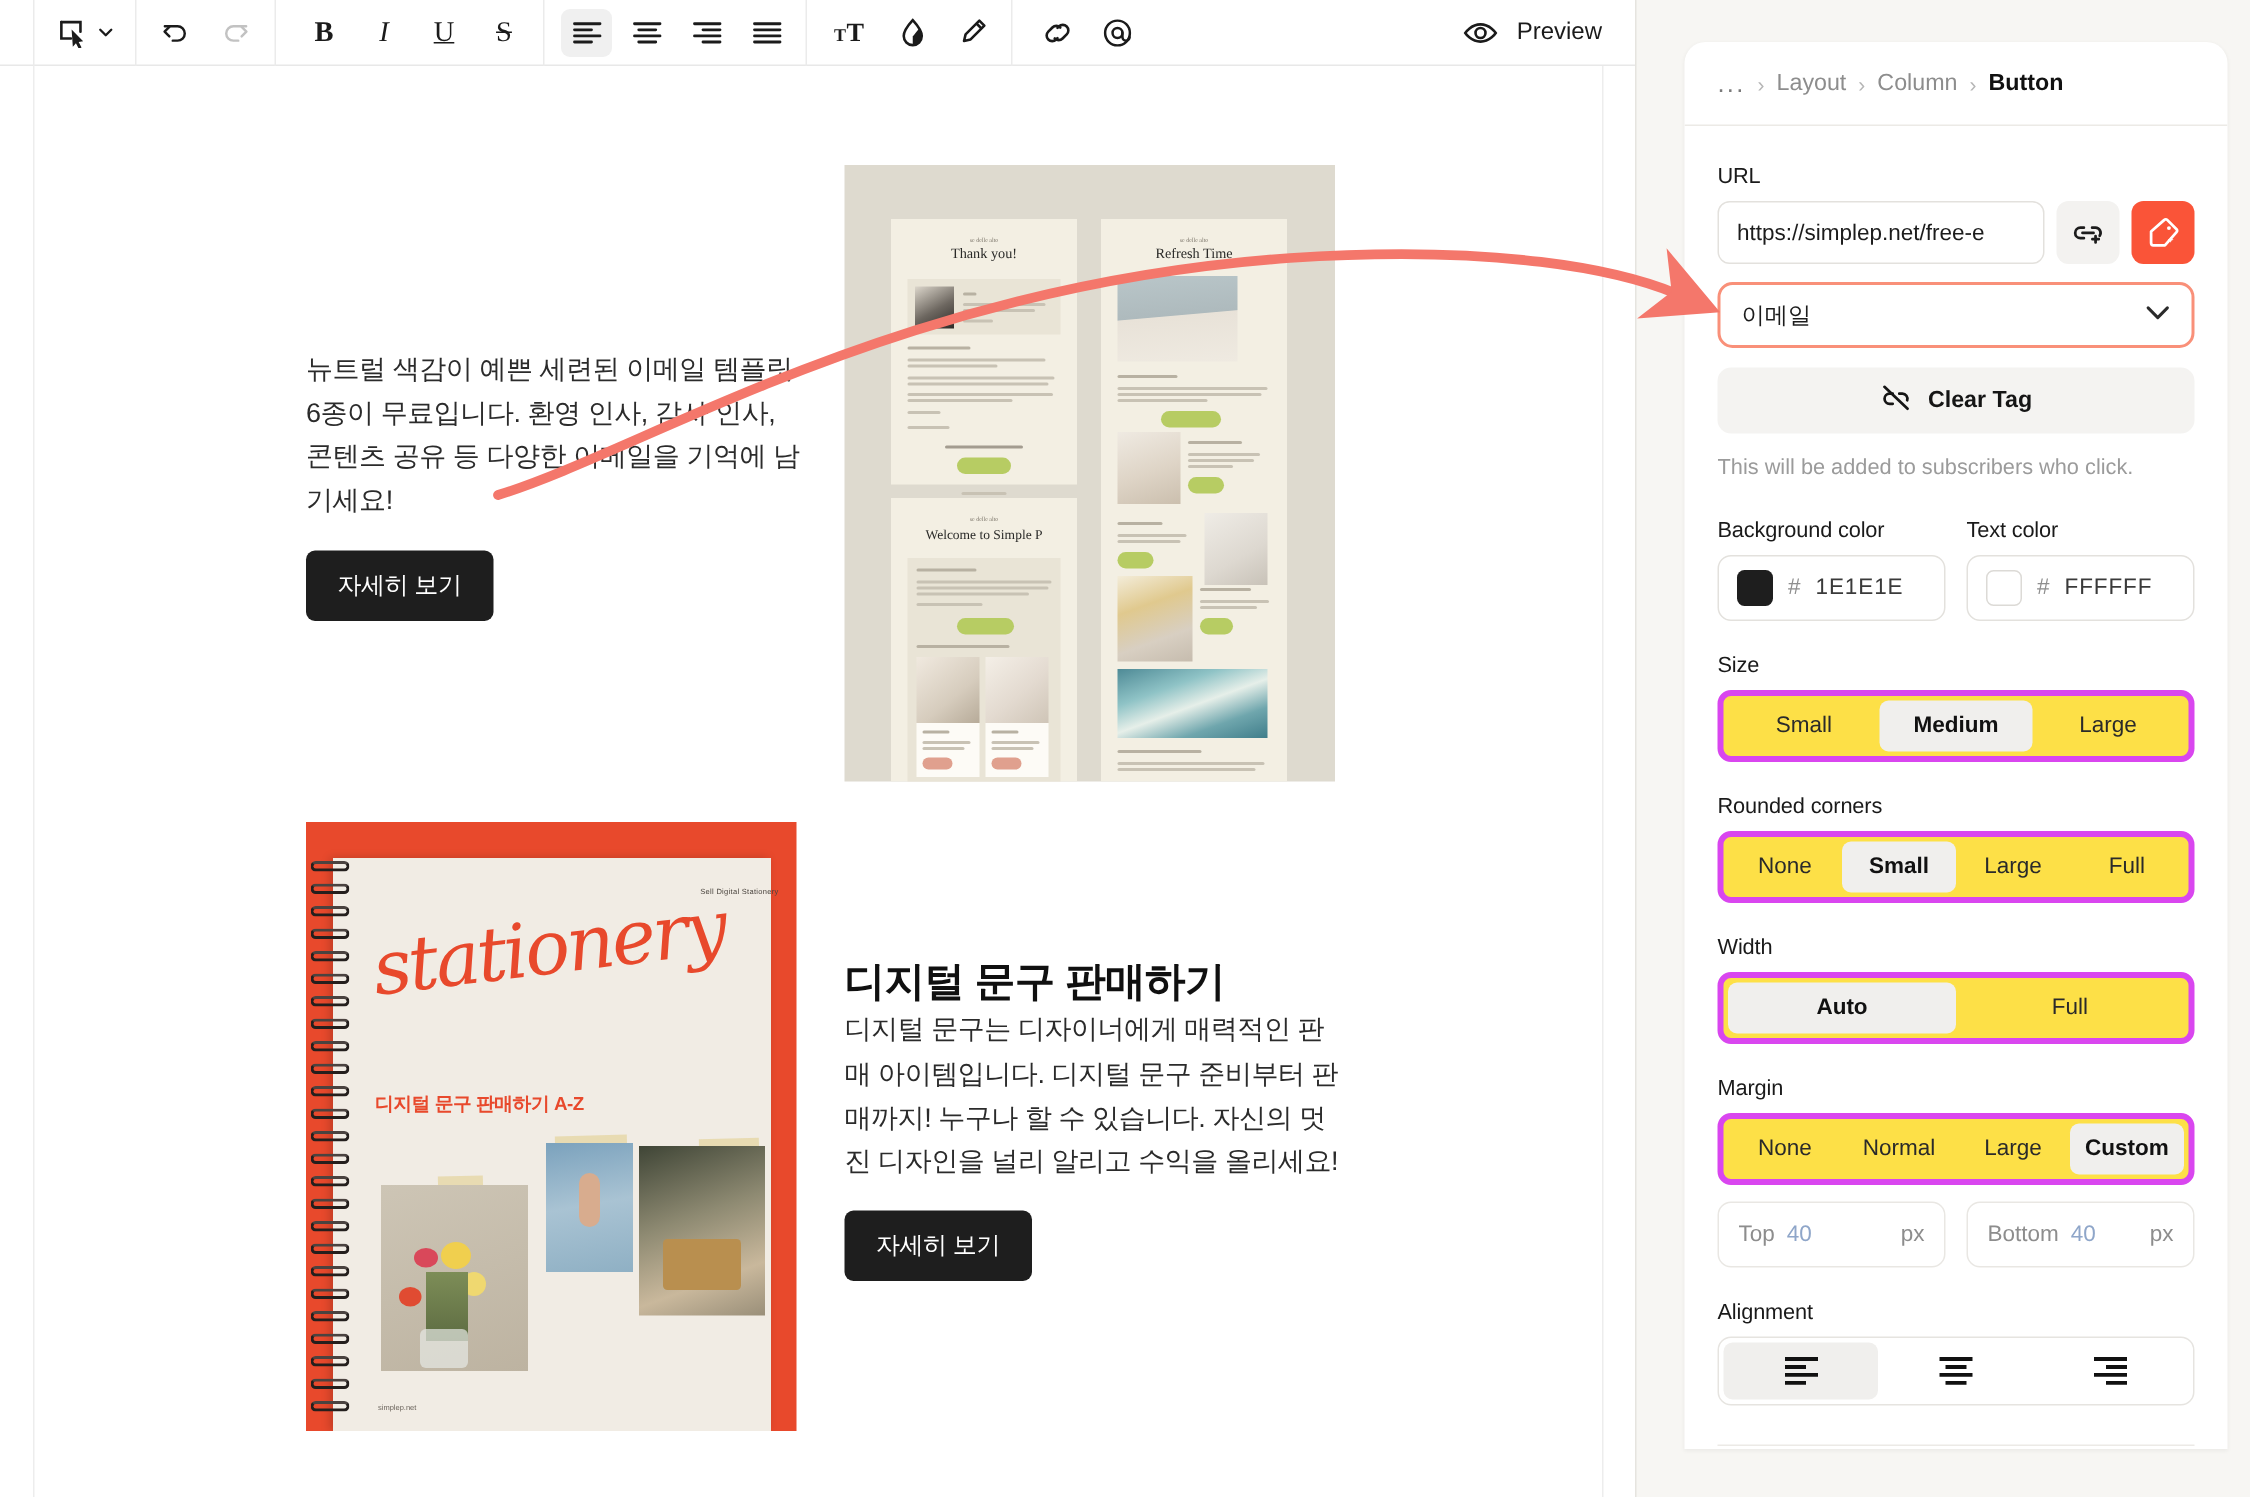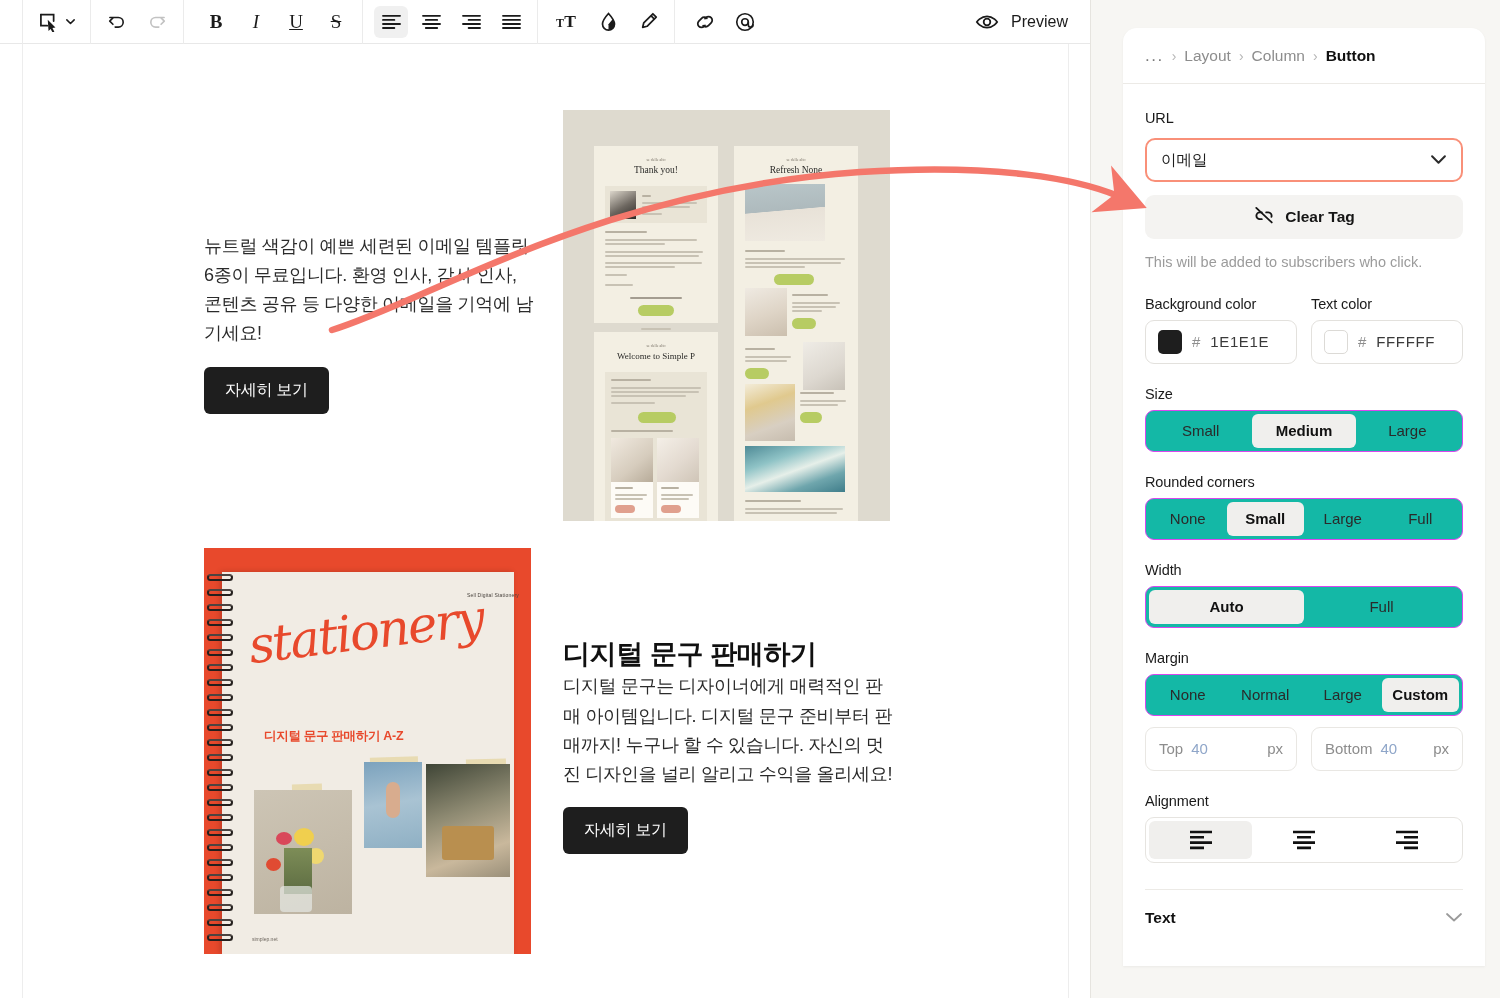--- a/index.html
+++ b/index.html
@@ -106,21 +106,21 @@
     border: 2.4px solid #241f1d; border-top-color: #4b4340;
     background: transparent;
   }
   .nb-script {
     position: absolute; left: 44px; top: 56px; width: 220px;
     font-family: "DejaVu Serif", serif; font-style: italic;
     font-size: 50px; color: #e8492c; transform: rotate(-7deg);
     letter-spacing: -2px; font-weight: 400;
   }
   .nb-sub {
-    position: absolute; left: 60px; top: 180px;
+    position: absolute; left: 46px; top: 180px;
     font-size: 12.5px; font-weight: 700; color: #e8492c; letter-spacing: -0.3px;
   }
   .nb-corner {
     position: absolute; right: 12px; top: 44px; text-align: right;
     font-size: 5px; color: #4a443e; line-height: 1.5; letter-spacing: .2px;
   }
   .nb-foot { position: absolute; left: 48px; bottom: 12px; font-size: 5px; color: #6d665e; }
   .nb-ph { position: absolute; }
   .nb-tape {
     position: absolute; height: 10px; background: rgba(230,214,164,.78);
@@ -197,22 +197,22 @@
     height: 44px; border: 1px solid #e3e1dd; border-radius: 9px;
     display: flex; align-items: center; gap: 10px; padding: 0 12px;
     font-size: 15px; color: #3a3a3a; background: #fff; cursor: pointer;
   }
   .swatch { width: 24px; height: 24px; border-radius: 5px; flex: none; }
   .swatch.bordered { border: 1px solid #dcdad6; }
   .color-hash { color: #8e8e8e; }
   .color-val { letter-spacing: .6px; color: #3a3a3a; }
 
   .seg {
-    display: flex; border: 1px solid #d946ef; border-radius: 9px;
-    background: #14b8a6; padding: 3px; gap: 0;
+    display: flex; border: 4px solid #d946ef; border-radius: 9px;
+    background: #fde047; padding: 3px; gap: 0;
   }
   .seg-item {
     flex: 1; height: 34px; border-radius: 6px;
     display: flex; align-items: center; justify-content: center;
     font-size: 15px; color: #2a2a2a; cursor: pointer;
   }
   .seg-item.sel { background: #f0efed; font-weight: 700; color: #111; }
 
   .num-row { display: flex; gap: 14px; margin-top: 11px; }
   .num-field {
@@ -433,21 +433,21 @@
           <div class="mk-pill pink" style="left:21px; top:173px; width:20px; height:8px;"></div>
           <div class="mk-line" style="left:67px; top:155px; width:18px;"></div>
           <div class="mk-line lt" style="left:67px; top:162px; width:32px;"></div>
           <div class="mk-line lt" style="left:67px; top:166px; width:28px;"></div>
           <div class="mk-pill pink" style="left:67px; top:173px; width:20px; height:8px;"></div>
 
         </div>
 
         <div class="mk-card" style="left:171px; top:36px; width:124px; height:375px;">
           <div class="mk-title" style="top:11px; font-size:4px; color:#7c756a;">se delle alto</div>
-          <div class="mk-title" style="top:19px; font-size:9.5px;">Refresh None</div>
+          <div class="mk-title" style="top:19px; font-size:9.5px;">Refresh Time</div>
           <div class="mk-photo ph-sea" style="left:11px; top:38px; width:80px; height:57px;"></div>
           <div class="mk-line" style="left:11px; top:104px; width:40px;"></div>
           <div class="mk-line lt" style="left:11px; top:112px; width:100px;"></div>
           <div class="mk-line lt" style="left:11px; top:116px; width:96px;"></div>
           <div class="mk-line lt" style="left:11px; top:120px; width:60px;"></div>
           <div class="mk-pill" style="left:40px; top:128px; width:40px;"></div>
           <div class="mk-photo ph-hand" style="left:11px; top:142px; width:42px; height:48px;"></div>
           <div class="mk-line" style="left:58px; top:148px; width:36px;"></div>
           <div class="mk-line lt" style="left:58px; top:156px; width:48px;"></div>
           <div class="mk-line lt" style="left:58px; top:160px; width:44px;"></div>
@@ -543,20 +543,38 @@
         <span class="mute">Layout</span>
         <span class="sep">›</span>
         <span class="mute">Column</span>
         <span class="sep">›</span>
         <span class="cur">Button</span>
       </div>
 
       <div class="pbody">
 
         <div class="flabel first">URL</div>
+        <div class="url-row">
+          <div class="url-input">https://simplep.net/free-e</div>
+          <div class="icon-sq">
+            <svg width="24" height="22" viewBox="0 0 26 24">
+              <path d="M10 8.5H7.5a3.8 3.8 0 000 7.6H10" fill="none" stroke="#1c1c1c" stroke-width="2" stroke-linecap="round"></path>
+              <path d="M16 8.5h2.4a3.8 3.8 0 013.1 5.9" fill="none" stroke="#1c1c1c" stroke-width="2" stroke-linecap="round"></path>
+              <path d="M9 12.3h8" stroke="#1c1c1c" stroke-width="2" stroke-linecap="round"></path>
+              <path d="M18.5 14.6v4.6M16.2 16.9h4.6" stroke="#1c1c1c" stroke-width="2" stroke-linecap="round"></path>
+            </svg>
+          </div>
+          <div class="icon-sq accent">
+            <svg width="23" height="23" viewBox="0 0 24 24">
+              <path d="M11.2 3.6h8a1.6 1.6 0 011.6 1.6v8L11.6 21.3a1.4 1.4 0 01-2 0L3.1 14.8a1.4 1.4 0 010-2z" fill="none" stroke="#fff" stroke-width="1.9" stroke-linejoin="round" transform="rotate(180 12 12)"></path>
+              <circle cx="15.6" cy="8.4" r="1.35" fill="#fff"></circle>
+              <path d="M16.8 14.4l.6 1.5 1.5.6-1.5.6-.6 1.5-.6-1.5-1.5-.6 1.5-.6z" fill="#fff"></path>
+            </svg>
+          </div>
+        </div>
 
         <div class="tag-select">
           <span>이메일</span>
           <span class="chev">
             <svg width="17" height="11" viewBox="0 0 18 12">
               <path d="M2 2.5l7 7 7-7" fill="none" stroke="#2b2b2b" stroke-width="2.2" stroke-linecap="round" stroke-linejoin="round"></path>
             </svg>
           </span>
         </div>
 

